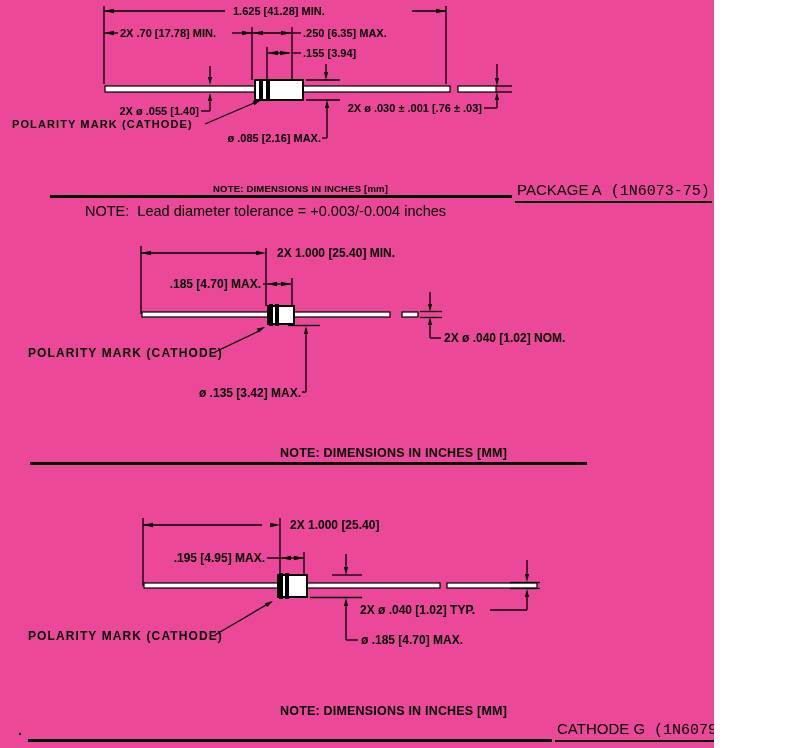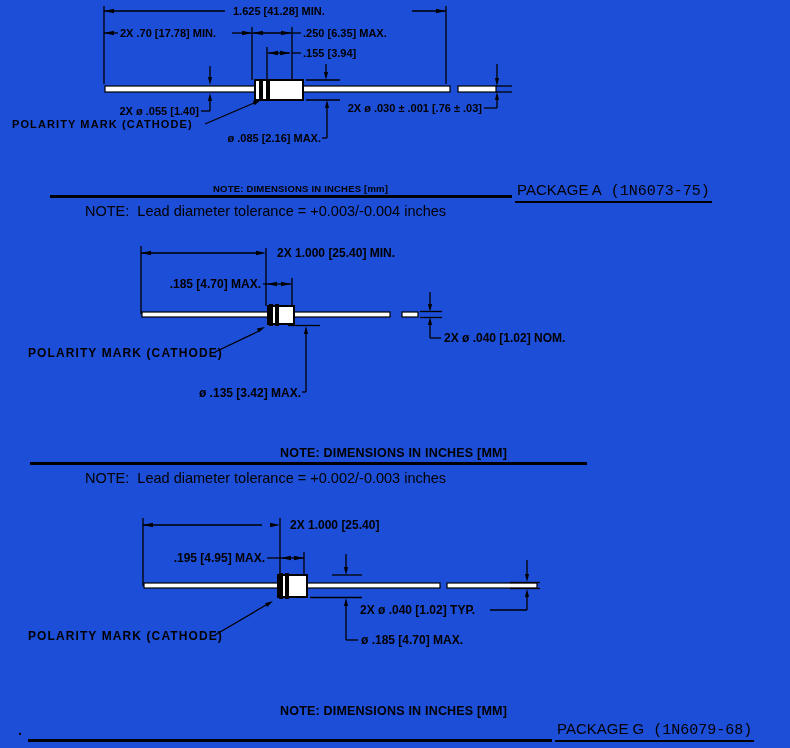--- a/index.html
+++ b/index.html
@@ -1,16 +1,16 @@
 <!DOCTYPE html>
 <html><head>
 <meta charset="utf-8">
 <style>
   html,body{margin:0;padding:0;background:#fff;}
-  #canvas{position:relative;width:790px;height:748px;background:#1d4ed8;
+  #canvas{position:relative;width:714px;height:748px;background:#ec4899;
           font-family:"Liberation Sans",sans-serif;color:#000;overflow:hidden;}
   svg{position:absolute;left:0;overflow:visible;}
   svg line{stroke:#000;stroke-width:1.3;}
   svg polygon{fill:#000;stroke:none;}
   svg rect.lead{fill:#fff;stroke:#000;stroke-width:1.2;}
   svg rect.body{fill:#fff;stroke:#000;stroke-width:2;}
   svg rect.band{fill:#000;stroke:none;}
   svg text{fill:#000;font-family:"Liberation Sans",sans-serif;font-weight:bold;}
   svg.drawA text{font-size:11px;}
   svg.drawEG text{font-size:12px;}
@@ -160,21 +160,20 @@
       <line x1="288" y1="85.5" x2="320" y2="85.5"></line>
       <polygon points="306,86 303.9,94 308.1,94"></polygon>
       <line x1="306" y1="94" x2="306" y2="152"></line>
       <line x1="302" y1="152" x2="306" y2="152"></line>
       <text x="301" y="157" text-anchor="end">ø .135 [3.42] MAX.</text>
     </g>
   </svg>
 
   <div class="abs units-eg" style="left:280px;top:446px">NOTE: DIMENSIONS IN INCHES [MM]</div>
   <div class="abs rule" style="left:30px;top:462px;width:557px"></div>
-  <div class="abs tol" style="left:85px;top:470px">NOTE:  Lead diameter tolerance = +0.002/-0.003 inches</div>
 
   <svg class="drawEG" style="top:510px" width="790" height="160" viewBox="0 0 790 160">
     <g>
       <line x1="143" y1="8" x2="143" y2="76"></line>
       <line x1="280" y1="8" x2="280" y2="64"></line>
       <line x1="304" y1="42" x2="304" y2="64"></line>
     </g>
     <g>
       <line x1="143" y1="15" x2="262" y2="15"></line>
       <polygon points="143,15 153,12.8 153,17.2"></polygon>
@@ -219,15 +218,15 @@
     <g>
       <line x1="215" y1="125" x2="266" y2="95"></line>
       <polygon points="273,91 267.2,97 265,93.2"></polygon>
       <text x="28" y="130" class="pol">POLARITY MARK (CATHODE)</text>
     </g>
   </svg>
 
   <div class="abs units-eg" style="left:280px;top:704px">NOTE: DIMENSIONS IN INCHES [MM]</div>
   <div class="abs dot" style="left:18px;top:722px">.</div>
   <div class="abs rule" style="left:28px;top:739px;width:524px"></div>
-  <div class="abs pkg" style="left:555px;top:720px"><b>PACKAGE G</b><span> (1N6079-68)</span></div>
+  <div class="abs pkg" style="left:555px;top:720px"><b>CATHODE G</b><span> (1N6079-68)</span></div>
 
 </div>
 
 </body></html>

